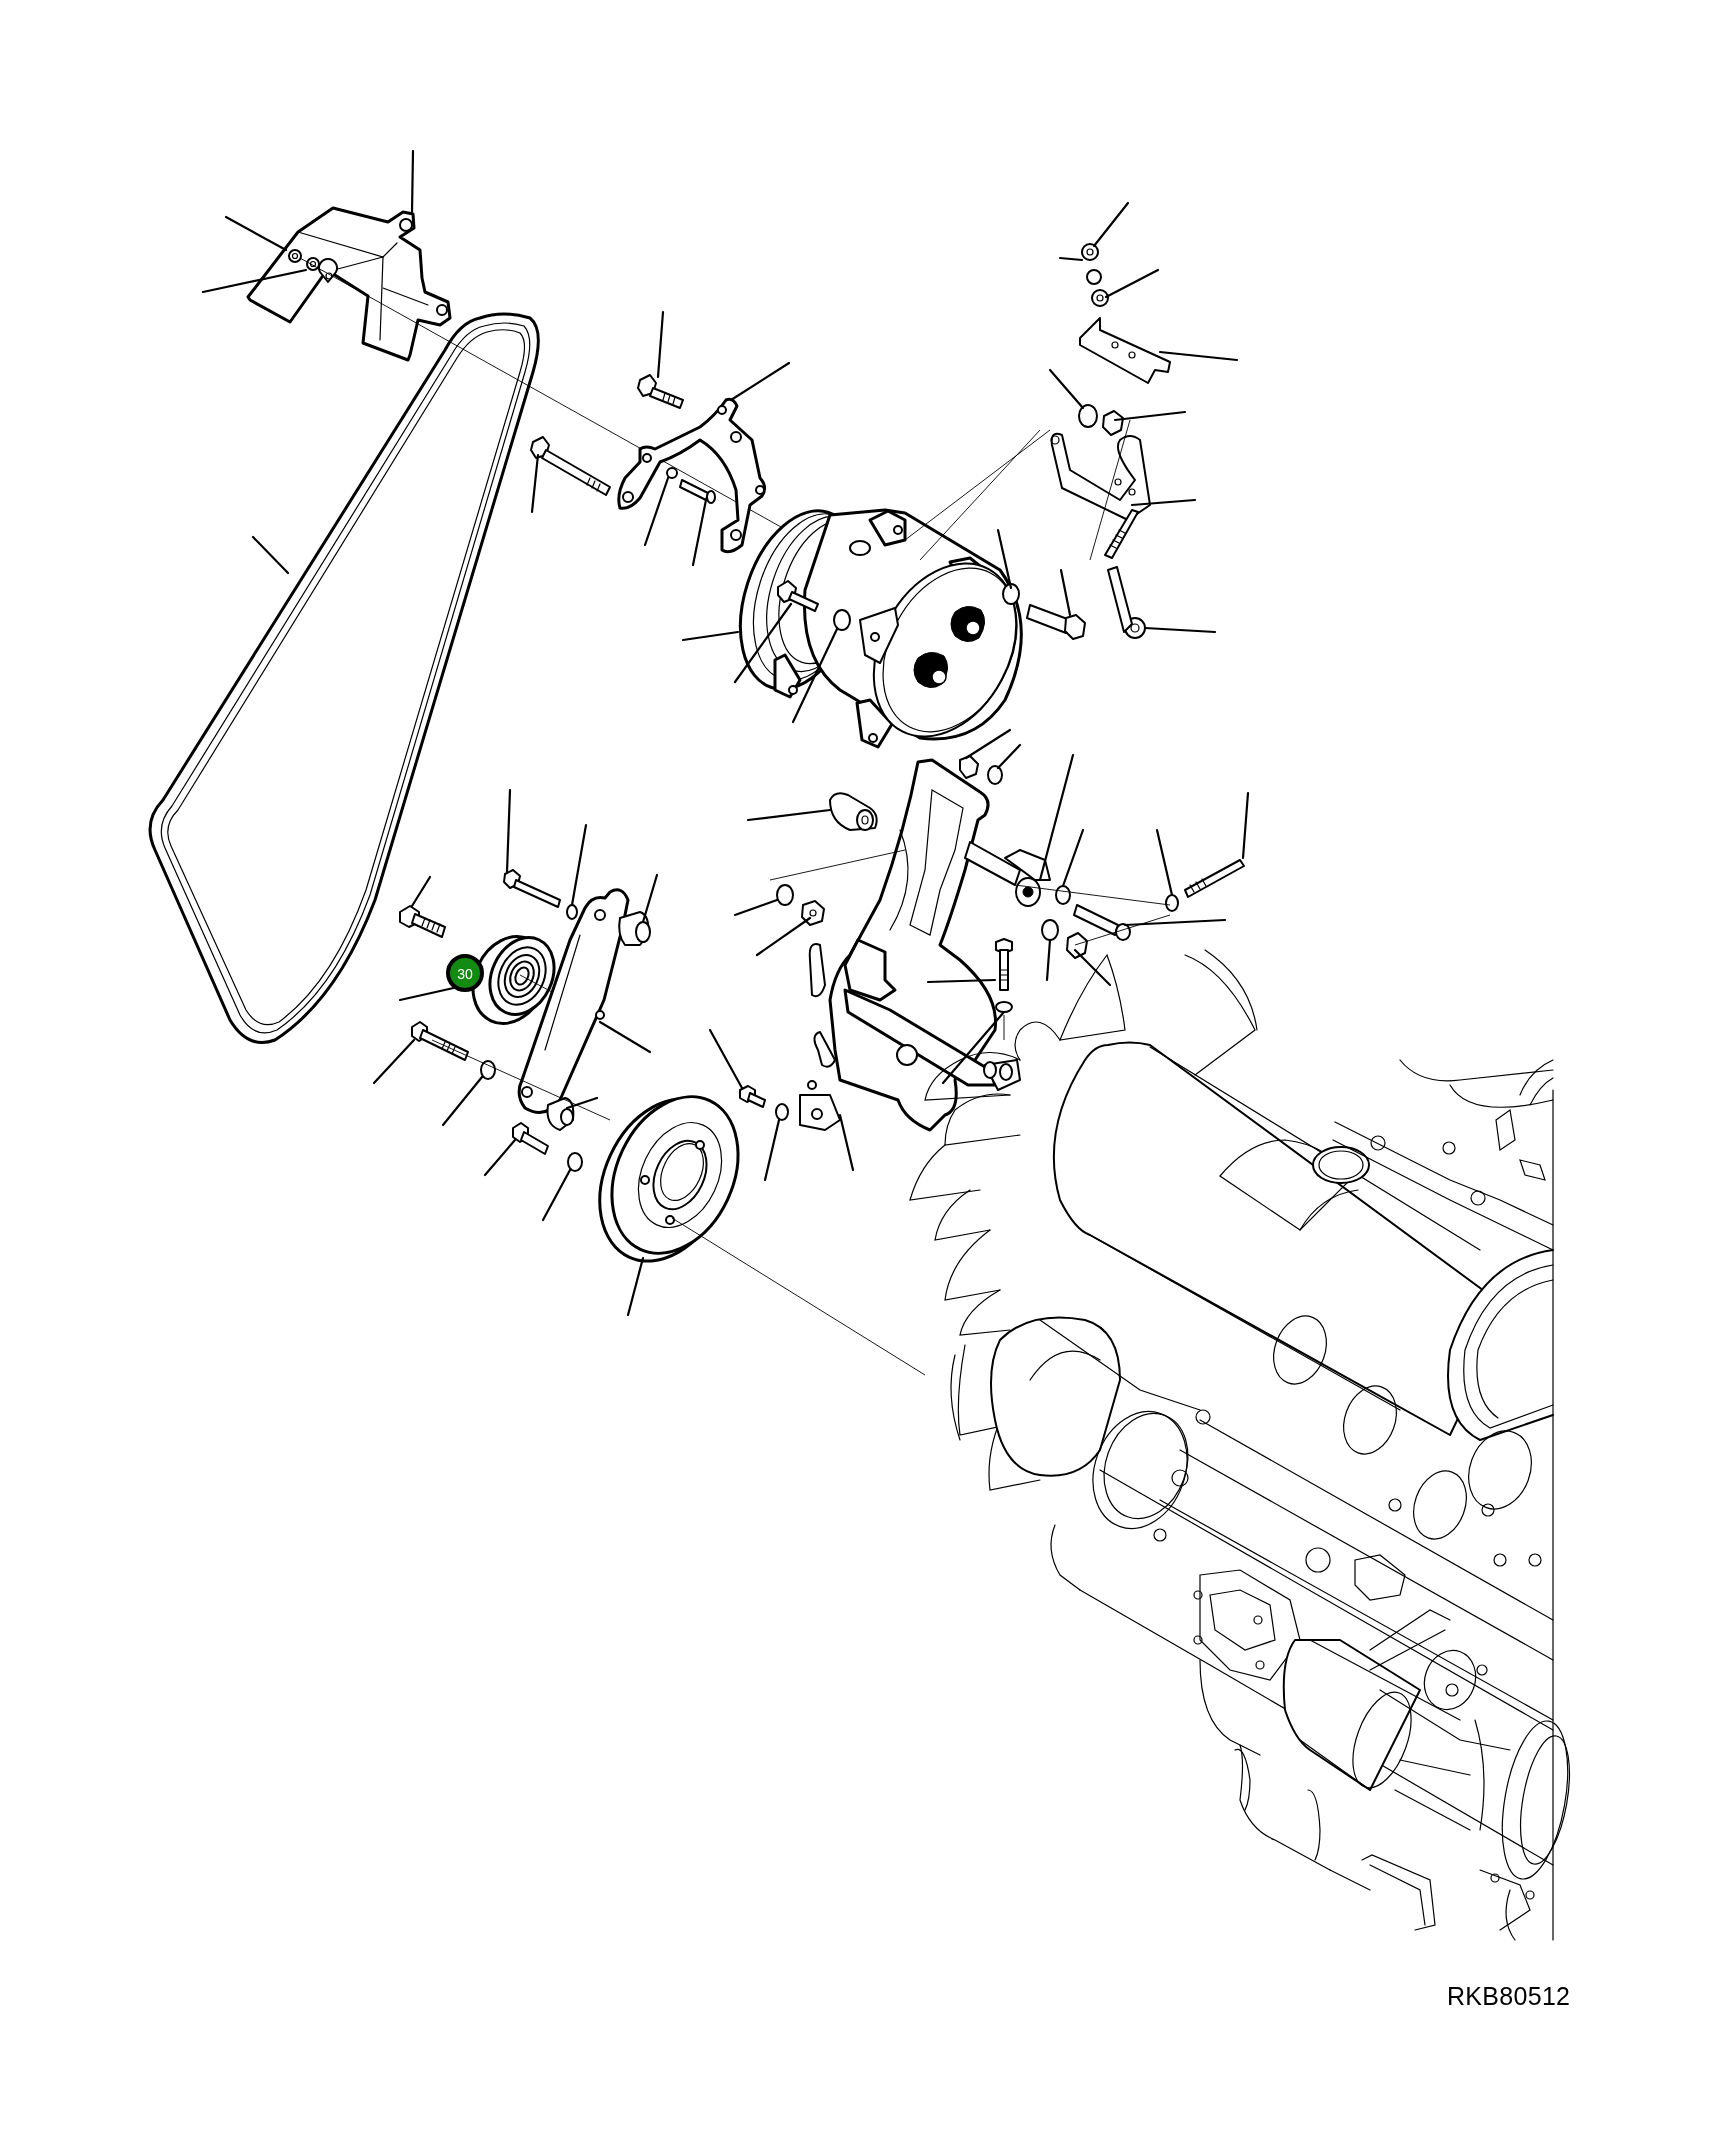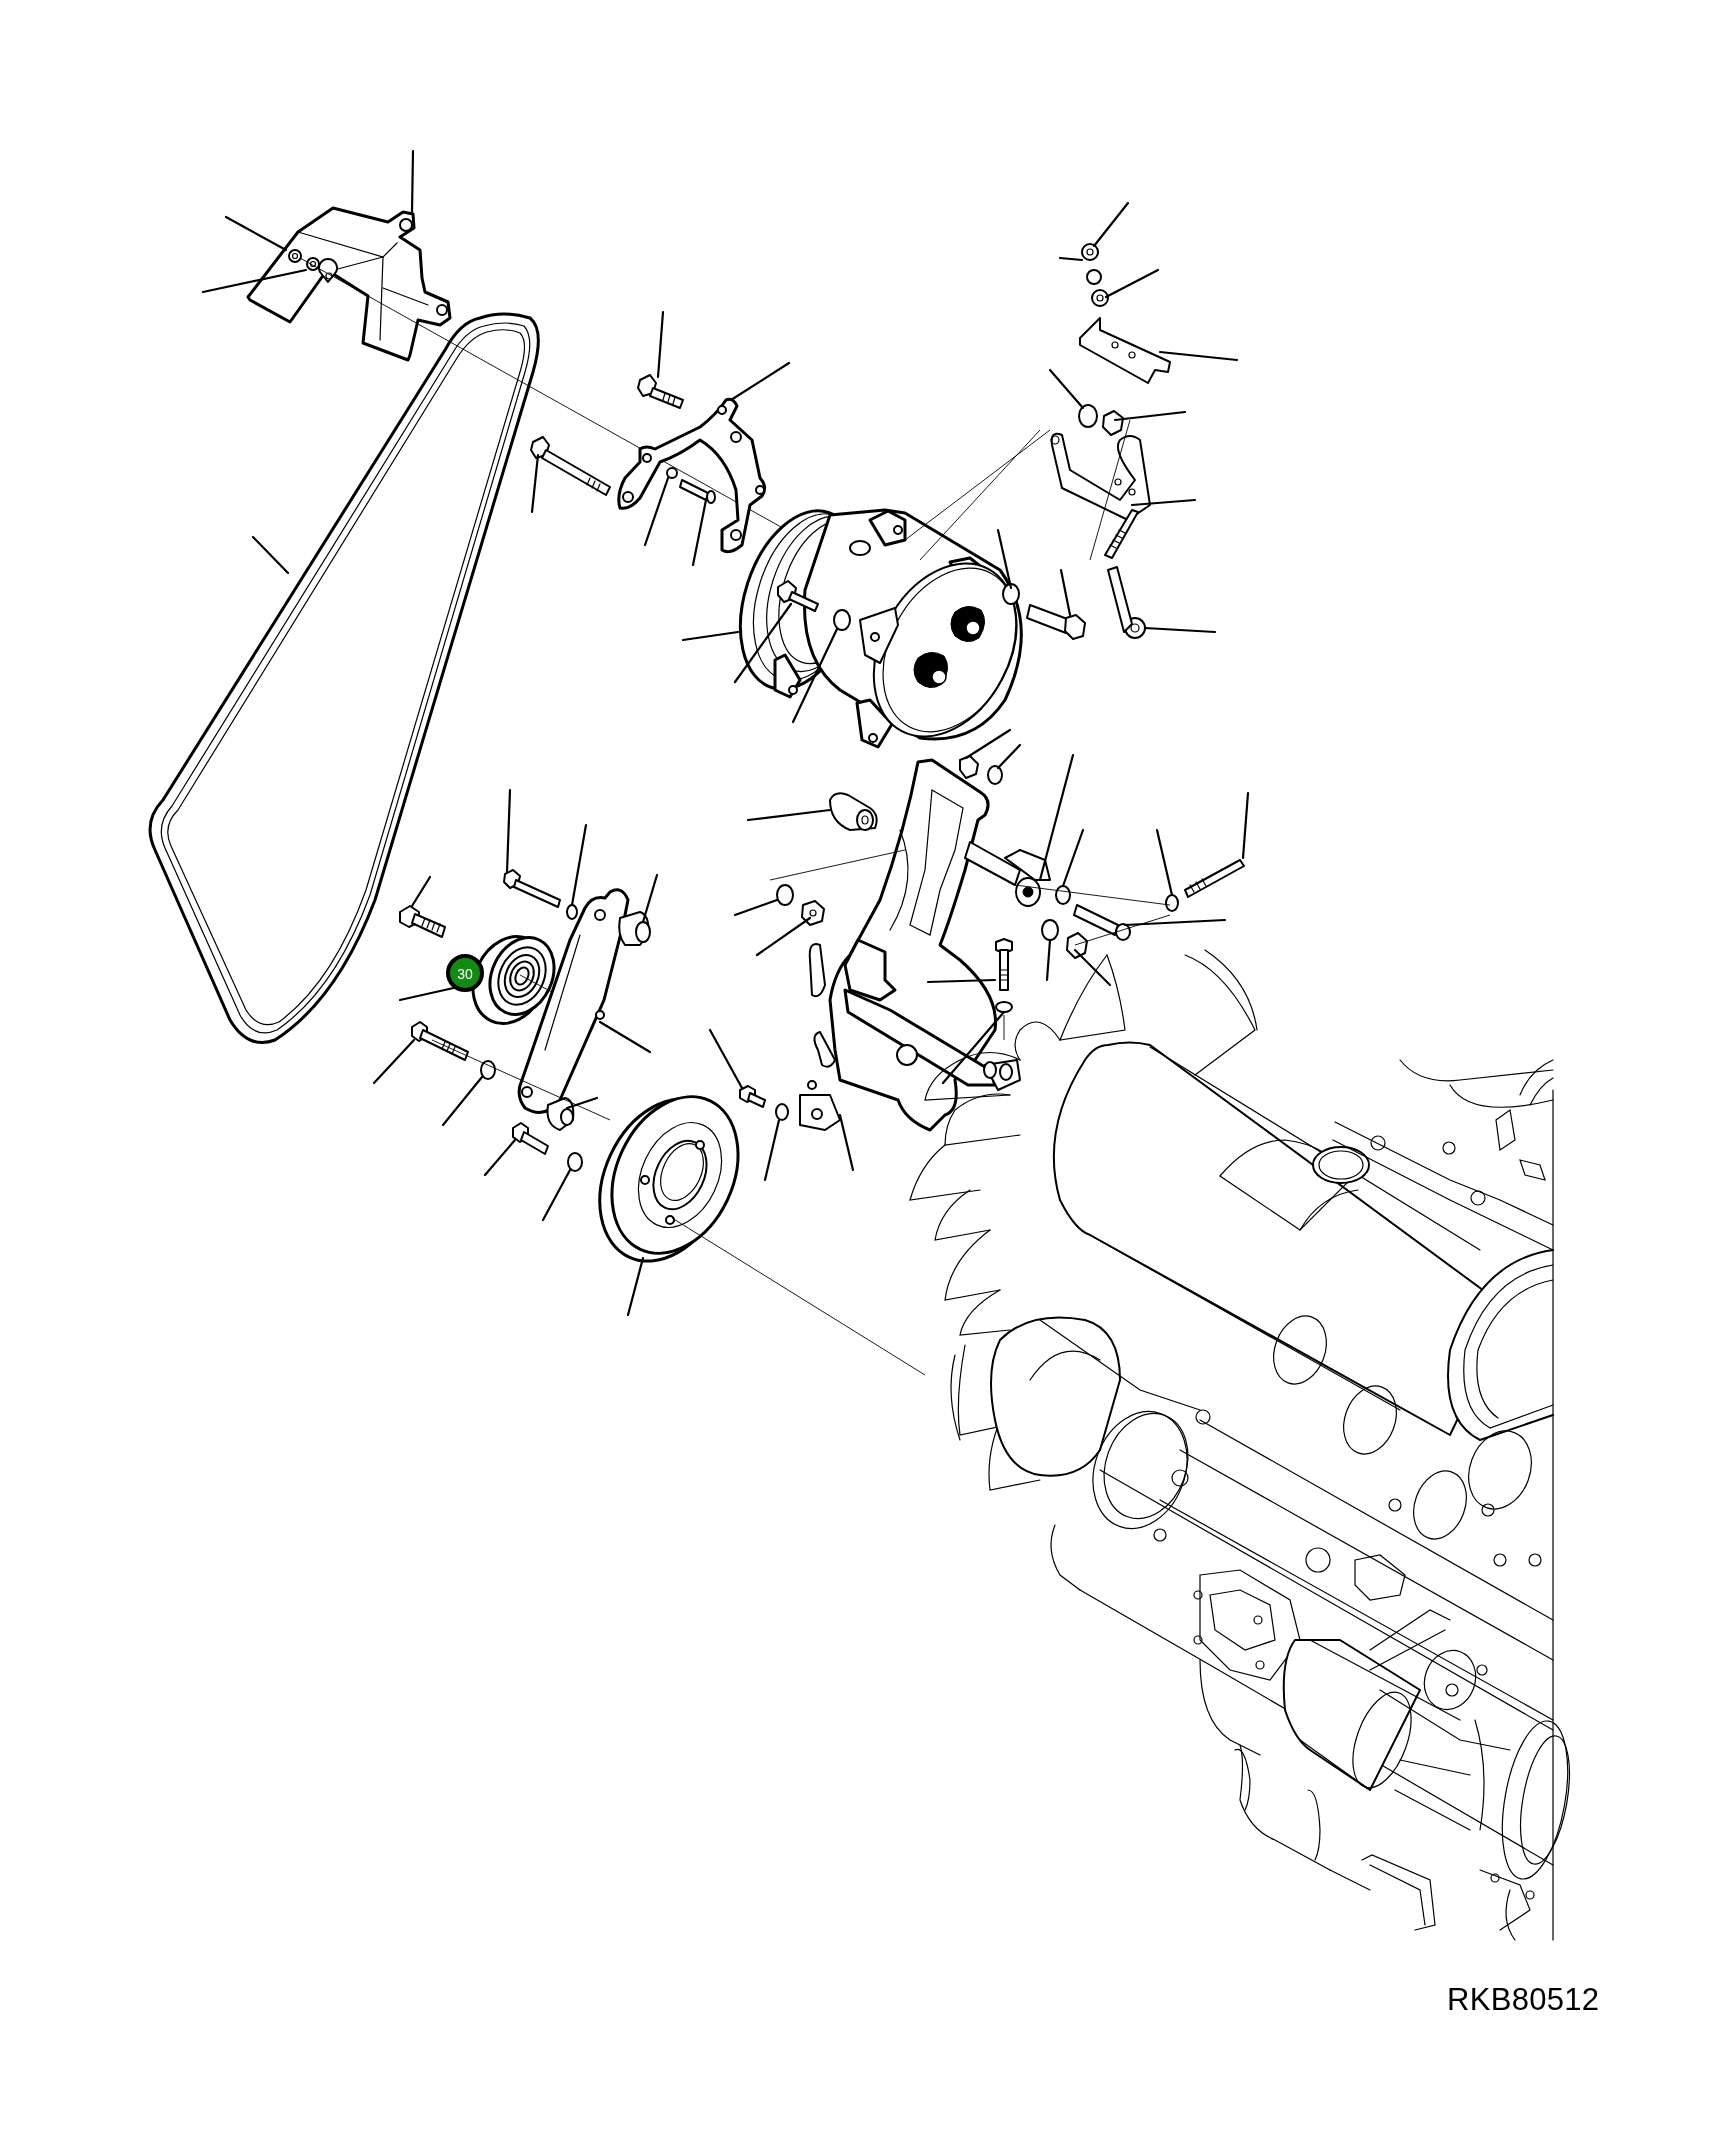--- a/index.html
+++ b/index.html
@@ -7,21 +7,21 @@
   #diagram { position: absolute; left: 0; top: 0; width: 1714px; height: 2153px; }
   .thick { stroke: #000; stroke-width: 3; fill: #fff; stroke-linejoin: round; stroke-linecap: round; }
   .med { stroke: #000; stroke-width: 2; fill: #fff; stroke-linejoin: round; stroke-linecap: round; }
   .thin { stroke: #000; stroke-width: 1.2; fill: none; stroke-linecap: round; }
   .hair { stroke: #000; stroke-width: 0.9; fill: none; }
   .leader { stroke: #000; stroke-width: 2.2; fill: none; stroke-linecap: round; }
   .nofill { fill: none; }
   .black { fill: #000; stroke: #000; }
   .callout-circle { cursor: pointer; }
   .callout-text { font-family: "Liberation Sans", sans-serif; font-size: 14px; fill: #ffffff; text-anchor: middle; dominant-baseline: central; }
-  #figure-id { position: absolute; left: 1447px; top: 1982px; font-family: "Liberation Sans", sans-serif; font-size: 31px; color: #000; letter-spacing: 0.3px; }
+  #figure-id { position: absolute; left: 1447px; top: 1982px; font-family: "Liberation Sans", sans-serif; font-size: 25px; color: #000; letter-spacing: 0.3px; }
 </style>
 </head>
 <body>
 
 <svg id="diagram" viewBox="0 0 1714 2153" xmlns="http://www.w3.org/2000/svg">
 
   <g>
     <path class="thick" d="M248,297 L298,232 L333,208 L388,222 L403,212 L413,214 L414,228 L400,237 L420,250 L422,278 L425,292 L448,302 L450,318 L440,325 L418,320 L410,355 L408,360 L363,343 L368,296 L327,270 L290,322 L250,300 Z"></path>
     <path class="thin" d="M298,232 L383,257 L397,243"></path>
     <path class="thin" d="M334,270 L383,257"></path>

